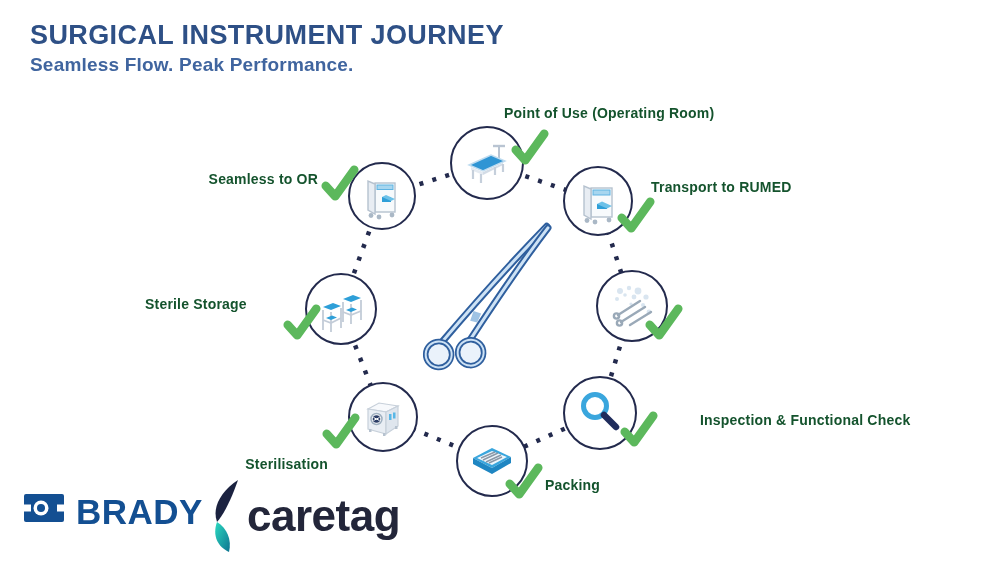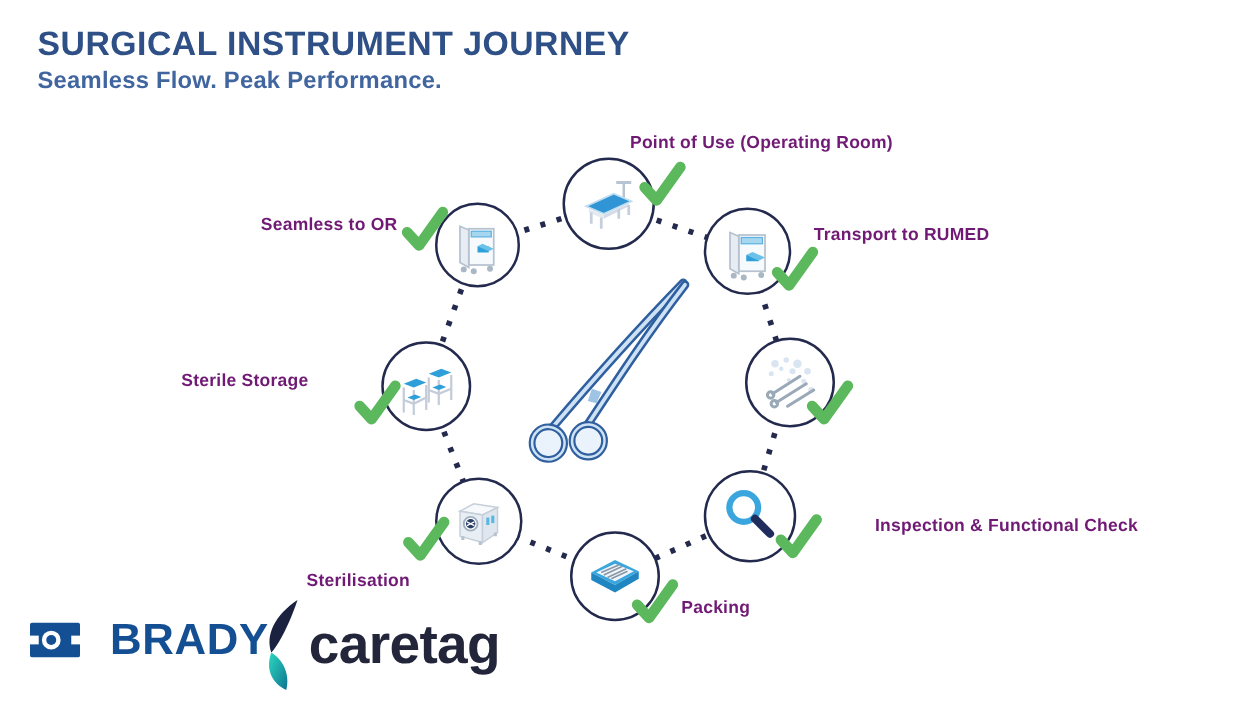--- a/index.html
+++ b/index.html
@@ -20,40 +20,40 @@
         display:flex;align-items:center;justify-content:center;z-index:2;box-sizing:border-box;}
   .n0{left:450px;top:126px;width:74px;height:74px;}
   .n1{left:563px;top:166px;width:70px;height:70px;}
   .n2{left:596px;top:270px;width:72px;height:72px;}
   .n3{left:563px;top:376px;width:74px;height:74px;}
   .n4{left:456px;top:425px;width:72px;height:72px;}
   .n5{left:348px;top:382px;width:70px;height:70px;}
   .n6{left:305px;top:273px;width:72px;height:72px;}
   .n7{left:348px;top:162px;width:68px;height:68px;}
 
-  .label{position:absolute;z-index:2;font-size:14px;font-weight:700;color:#701a75;
+  .label{position:absolute;z-index:2;font-size:14px;font-weight:700;color:#14532d;
          white-space:nowrap;letter-spacing:.2px;}
   .l0{left:504px;top:105px;}
   .l1{left:651px;top:179px;text-align:center;}
   .l2{left:688px;top:292px;}
   .l3{left:663px;top:412px;padding-left:37px;}
   .l4{left:545px;top:477px;}
   .l5{left:198px;top:416px;width:130px;text-align:right;margin-top:40px;}
   .l6{left:145px;top:296px;width:140px;text-align:left;}
   .l7{left:168px;top:171px;width:150px;text-align:right;}
 
   .check{position:absolute;z-index:3;width:38px;height:38px;}
   .c0{left:511px;top:128px;} .c1{left:617px;top:196px;} .c2{left:645px;top:303px;}
   .c3{left:620px;top:410px;} .c4{left:505px;top:462px;} .c5{left:322px;top:412px;}
   .c6{left:283px;top:303px;} .c7{left:321px;top:164px;}
 
   .icon{width:48px;height:48px;}
 
   
-  .brady{position:absolute;left:24px;top:494px;display:flex;align-items:center;gap:24px;z-index:2;}
+  .brady{position:absolute;left:24px;top:494px;display:flex;gap:12px;z-index:2;}
   .brady-text{font-size:35px;font-weight:800;color:#134F92;letter-spacing:.5px;line-height:1;}
   .caretag{position:absolute;left:210px;top:480px;display:flex;align-items:center;gap:7px;z-index:2;}
   .caretag-text{font-size:44px;font-weight:600;color:#23263A;letter-spacing:-.5px;line-height:1;}
 </style>
 </head>
 <body>
 
 <div class="canvas">
 
   <div class="title">SURGICAL INSTRUMENT JOURNEY</div>

